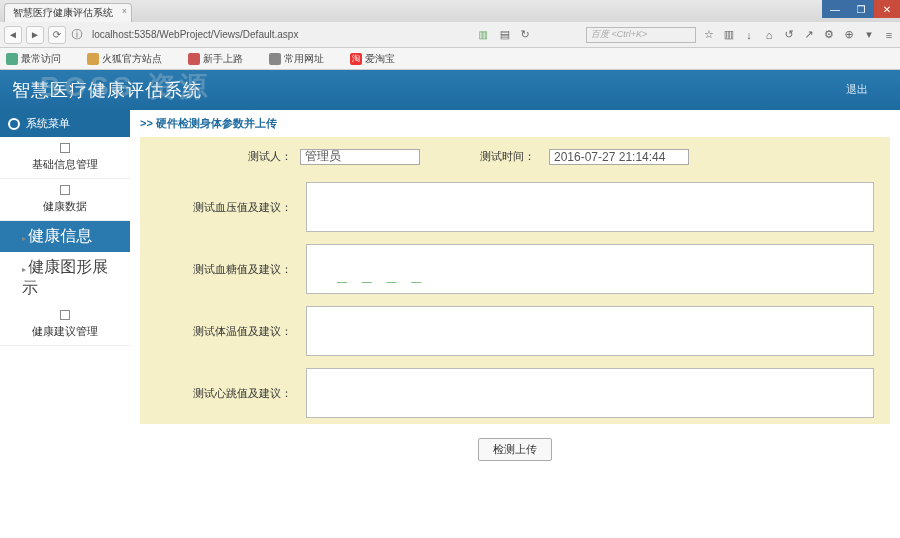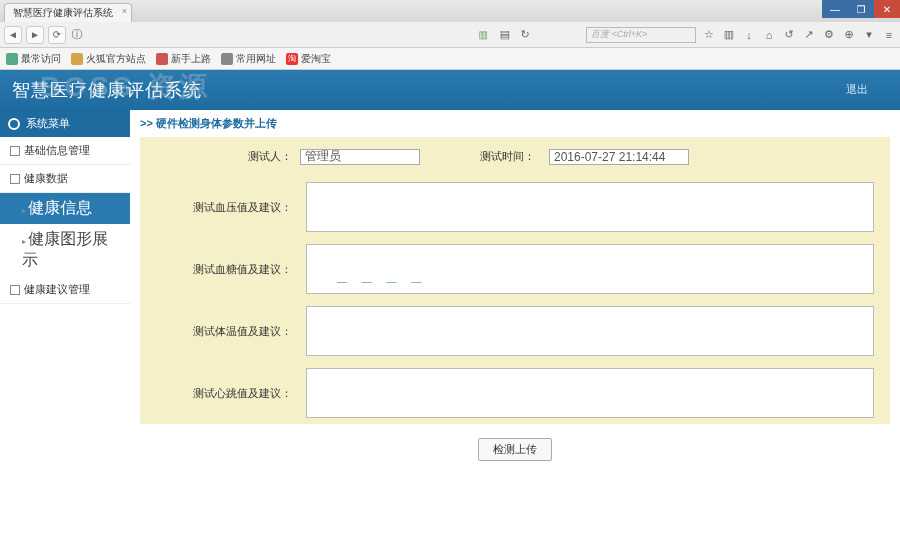--- a/index.html
+++ b/index.html
@@ -15,36 +15,36 @@
 .winbtn.close { background: #c94b3b; }
 
 .addrbar { height: 26px; background: #f0f0f0; border-bottom: 1px solid #ccc; display: flex; align-items: center; padding: 0 4px; gap: 4px; }
 .navbtn { width: 18px; height: 18px; border: 1px solid #ccc; border-radius: 3px; display: flex; align-items: center; justify-content: center; font-size: 10px; color: #666; background: #fafafa; }
 .url { flex: 0 0 auto; font-size: 10px; color: #555; padding: 0 4px; }
 .urlshield { font-size: 10px; color: #6a6; margin-left: auto; }
 .addr-right { display: flex; align-items: center; gap: 6px; margin-left: 6px; }
 .search { width: 110px; height: 16px; border: 1px solid #bbb; font-size: 9px; color: #aaa; padding: 0 4px; font-style: italic; display: flex; align-items: center; margin-left: 48px; }
 .ico { width: 14px; height: 14px; font-size: 11px; color: #666; display: flex; align-items: center; justify-content: center; }
 
-.bookmarks { height: 22px; background: #f5f5f5; border-bottom: 1px solid #ccc; display: flex; align-items: center; padding: 0 6px; gap: 10px; font-size: 10px; color: #444; }
+.bookmarks { height: 22px; background: #f5f5f5; border-bottom: 1px solid #ccc; display: flex; align-items: center; padding: 0 6px; gap: 26px; font-size: 10px; color: #444; }
 .bm { display: flex; align-items: center; gap: 3px; }
 .bm .bi { width: 12px; height: 12px; border-radius: 2px; display: inline-block; }
 
 
 .apphdr { height: 40px; background: linear-gradient(#2a7ab0,#1e6ba0); color: #fff; display: flex; align-items: center; padding: 0 12px; position: relative; }
 .apphdr .title { font-size: 18px; letter-spacing: 1px; }
 .apphdr .logout { position: absolute; right: 32px; top: 12px; font-size: 11px; color: #cfe6f5; }
 .watermark { position: absolute; left: 40px; top: -2px; font-size: 28px; font-weight: bold; color: rgba(180,200,210,0.35); letter-spacing: 4px; pointer-events: none; }
 
 
 .main { display: flex; height: calc(538px - 22px - 26px - 22px - 40px); }
 .sidebar { width: 130px; background: #fff; font-size: 11px; }
 .menu-hdr { background: #1e6ba0; color: #fff; padding: 6px 8px; display: flex; align-items: center; gap: 6px; }
 .menu-hdr .gear { width: 12px; height: 12px; border: 2px solid #fff; border-radius: 50%; position: relative; }
-.menu-item { padding: 6px 10px; border-bottom: 1px solid #eee; color: #333; display: flex; align-items: center; gap: 4px; }
+.menu-item { padding: 6px 10px; border-bottom: 1px solid #eee; color: #333; display: flex; align-items: center; gap: 4px; flex-direction: column; }
 .menu-sub { padding: 5px 10px 5px 22px; color: #444; font-size: 16px; }
 .menu-sub.sel { color: #1e6ba0; }
 .menu-sub::before { content: "▸ "; font-size: 8px; color: #888; }
 .menu-item .sq { width: 10px; height: 10px; border: 1px solid #888; display: inline-block; }
 
 .content { flex: 1; padding: 6px 10px; }
 .crumb { font-size: 11px; color: #1e6ba0; font-weight: bold; margin-bottom: 6px; }
 
 .form-area { background: #f5f0c8; padding: 0; position: relative; }
 .form-row { display: flex; align-items: stretch; }
@@ -74,20 +74,21 @@
     <div class="winbtn max">❐</div>
     <div class="winbtn close">✕</div>
   </div>
 </div>
 
 <div class="addrbar">
   <div class="navbtn">◄</div>
   <div class="navbtn">►</div>
   <div class="navbtn">⟳</div>
   <span class="ico">ⓘ</span>
+  <span class="url">localhost:5358/WebProject/Views/Default.aspx</span>
   <span class="urlshield">▥</span>
   <div class="addr-right">
     <span class="ico">▤</span>
     <span class="ico">↻</span>
     <div class="search">
         <span>百度 &lt;Ctrl+K&gt;</span>
       </div>
     <span class="ico">☆</span>
     <span class="ico">▥</span>
     <span class="ico">↓</span>

